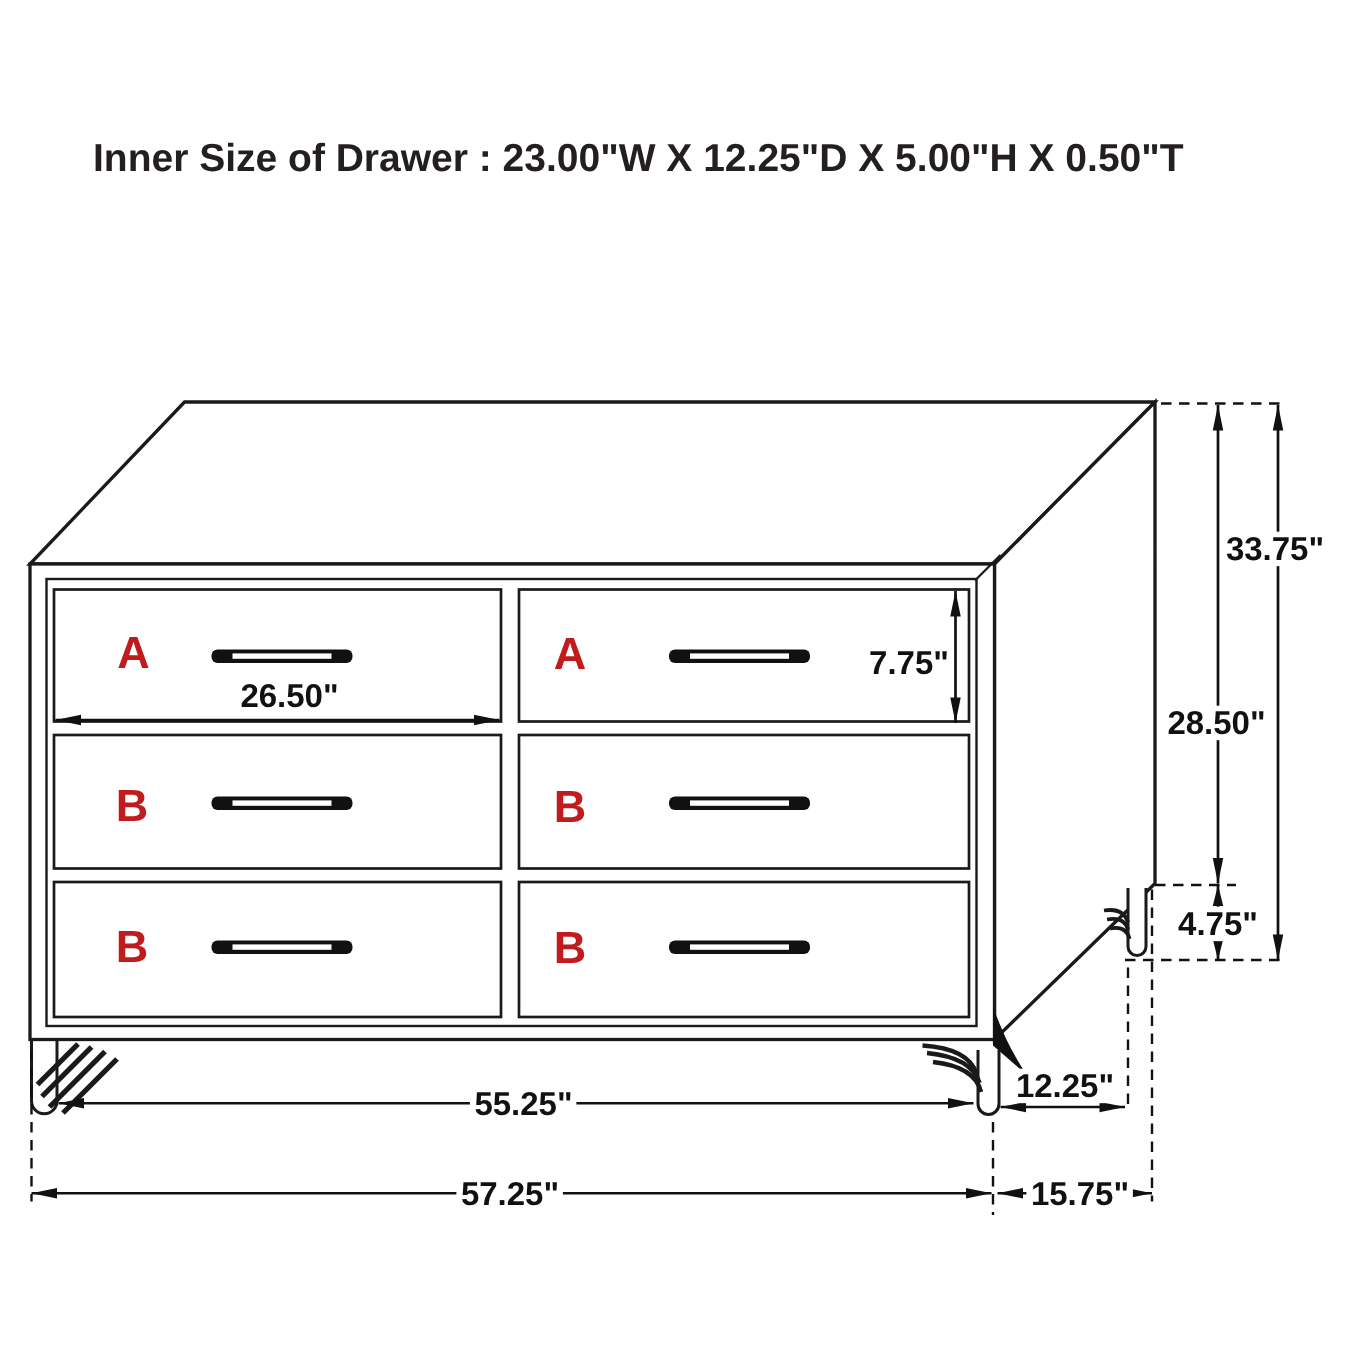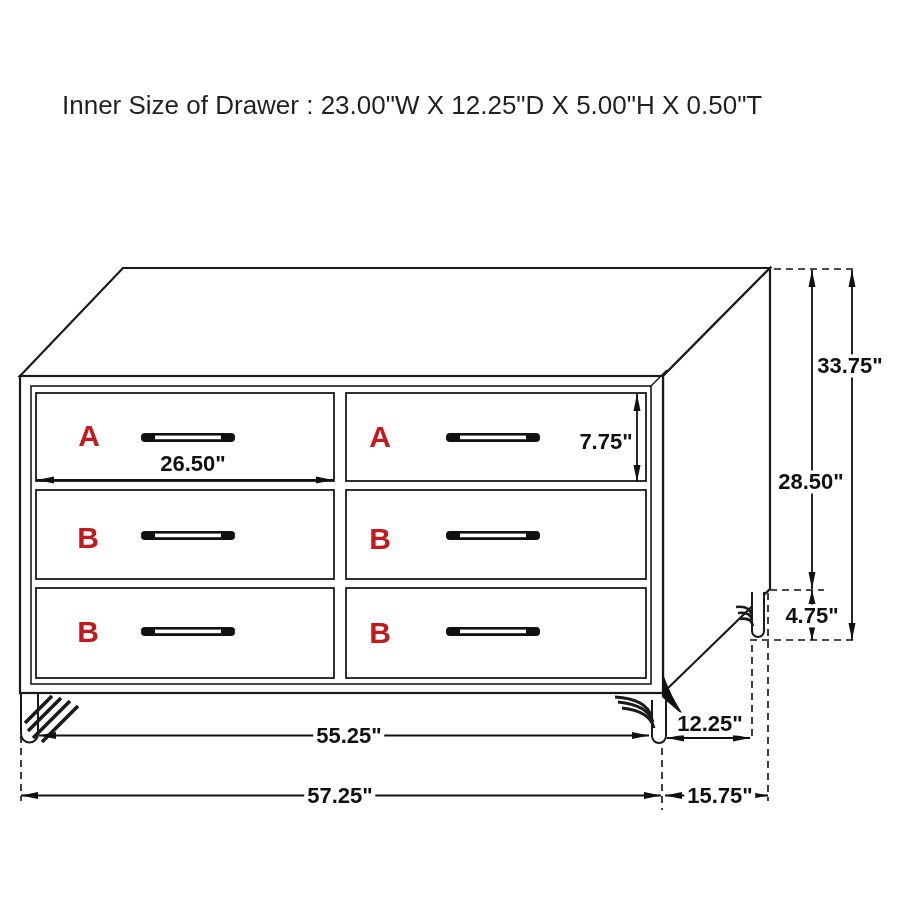--- a/index.html
+++ b/index.html
@@ -2,21 +2,21 @@
 <html><head>
 <meta charset="utf-8">
 <style>
   html,body{margin:0;padding:0;background:#fff;}
   #stage{
     position:relative;width:900px;height:900px;background:#fff;overflow:hidden;
     font-family:"Liberation Sans", sans-serif;
   }
   #art{position:absolute;left:0;top:0;}
   .title{
-    position:absolute;left:62px;top:90px;font-size:26px;font-weight:normal;
+    position:absolute;left:62px;top:90px;font-size:26px;font-weight:bold;
     color:#231f1f;white-space:nowrap;letter-spacing:0;
   }
   .dim-label{
     position:absolute;transform:translate(-50%,-50%);
     font-size:22px;font-weight:bold;color:#111;background:#fff;
     padding:0 3px;line-height:1.05;white-space:nowrap;
   }
   .dim-label.no-bg{background:transparent;padding:0;}
   .letter{
     position:absolute;transform:translate(-50%,-50%);

